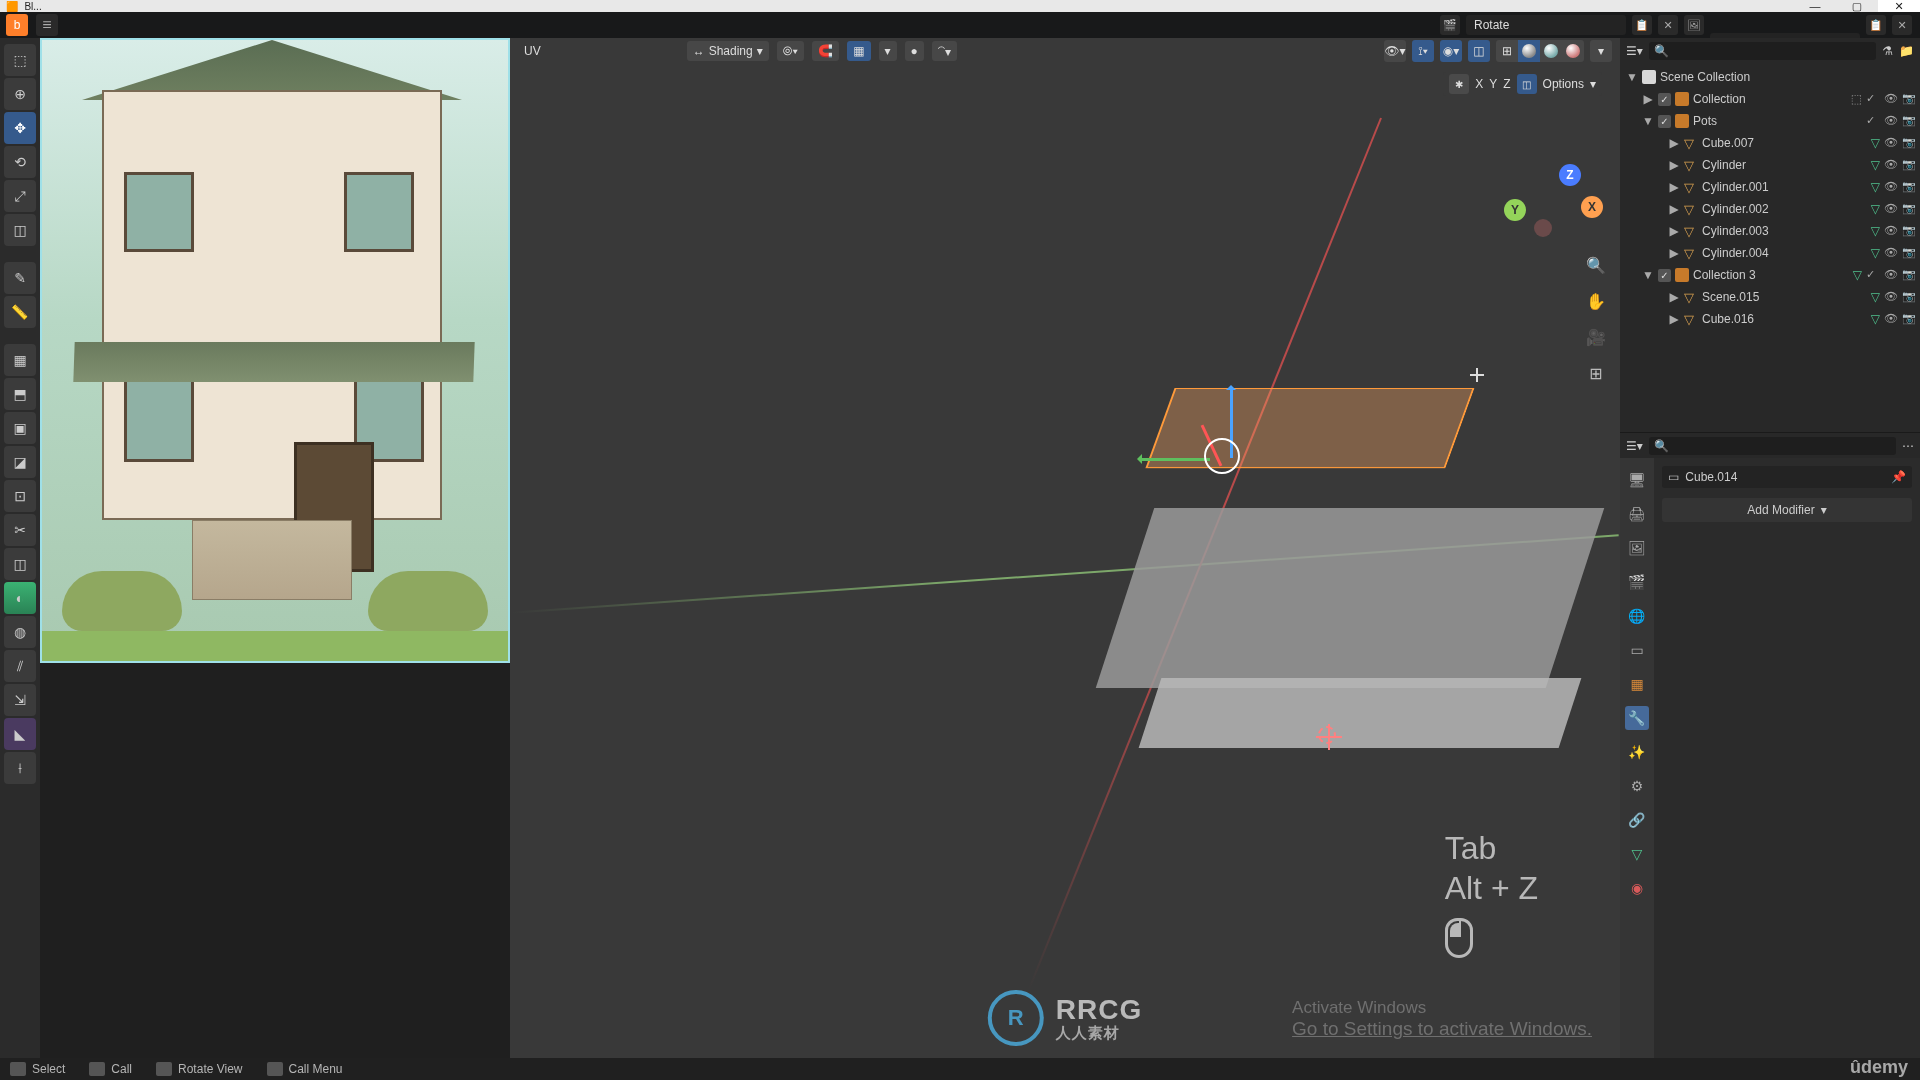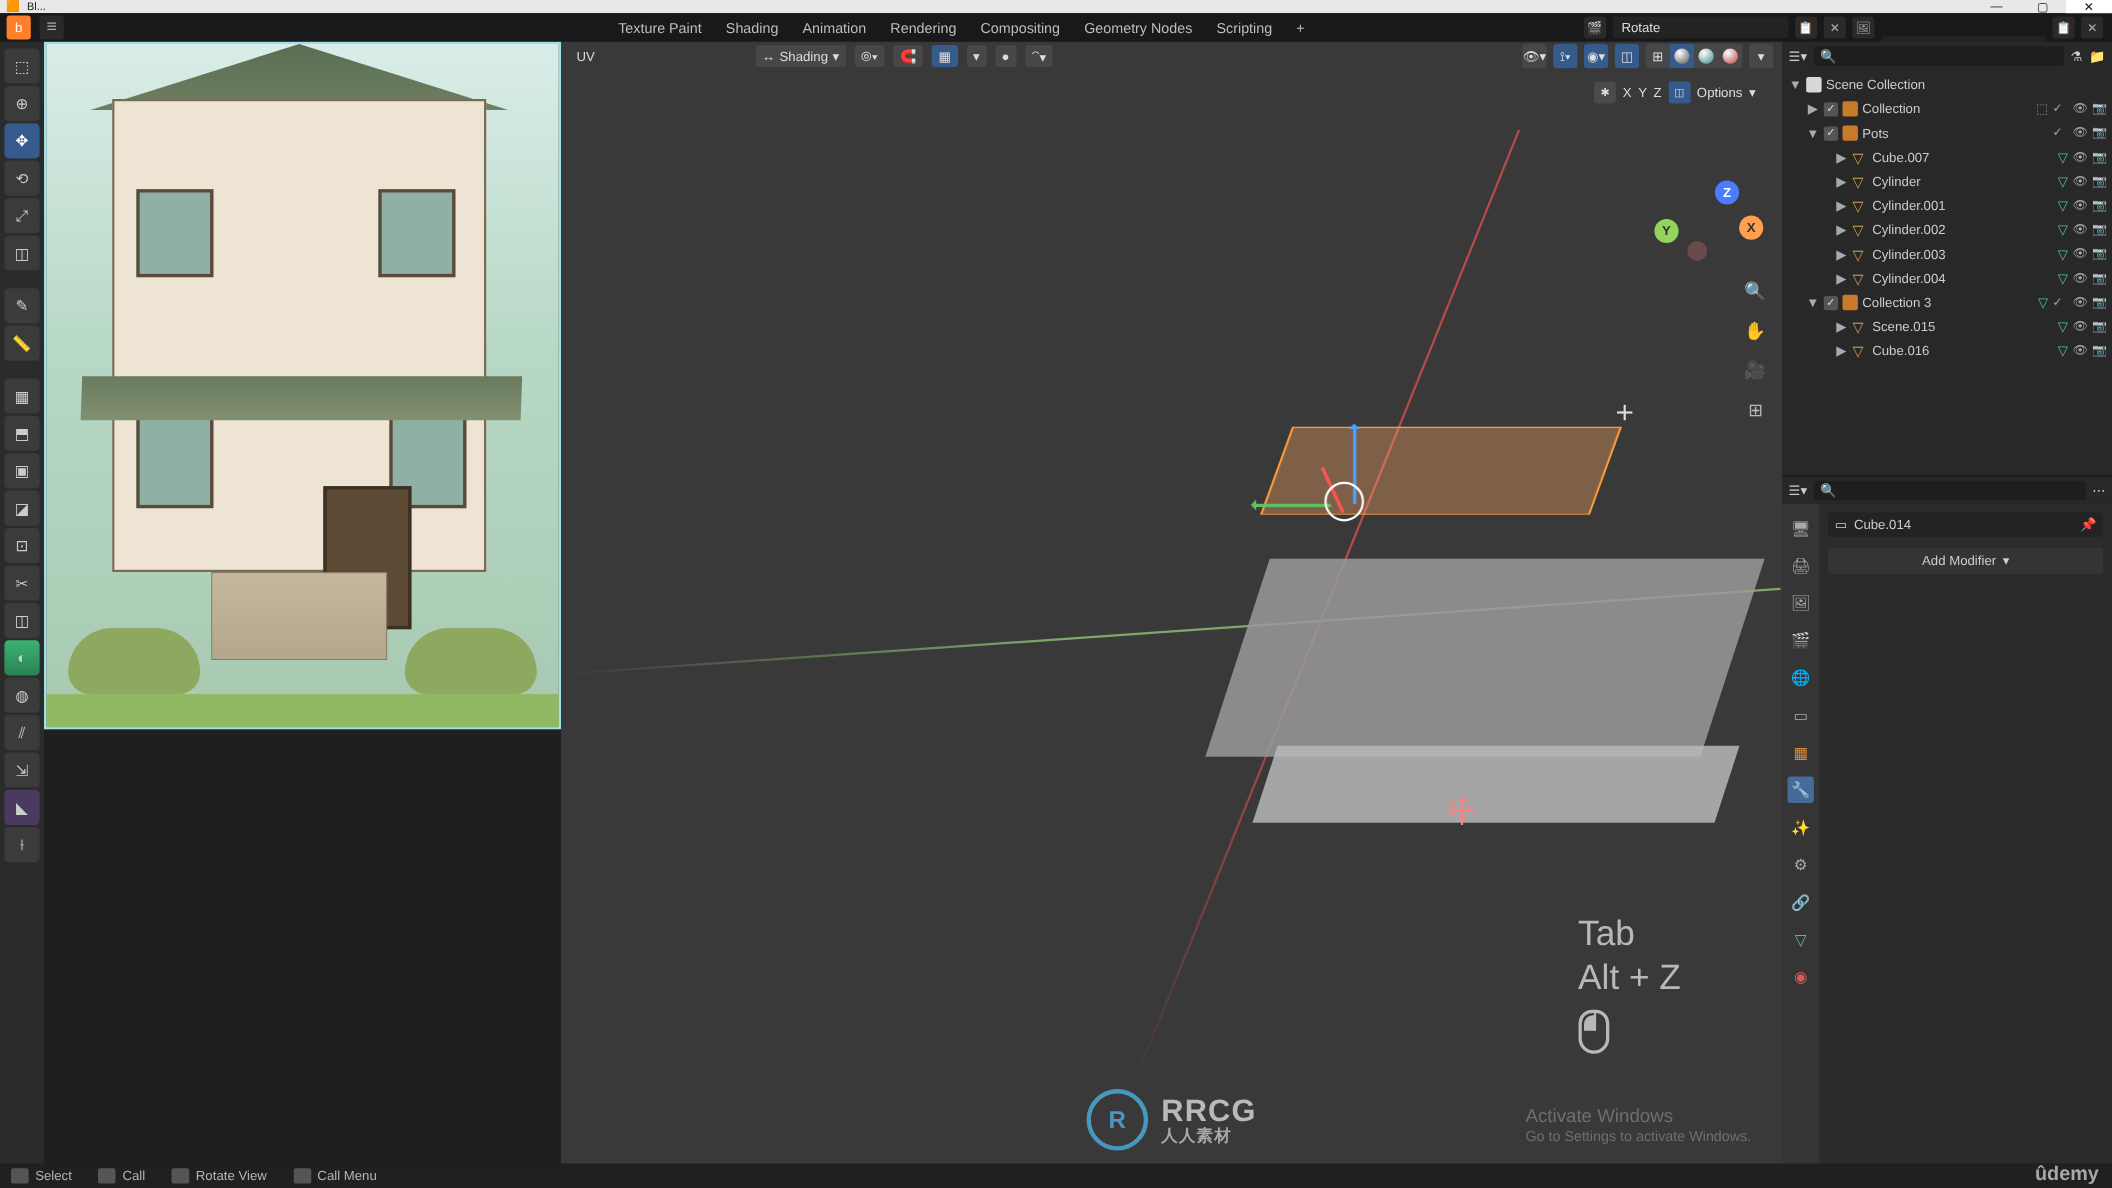--- a/index.html
+++ b/index.html
@@ -80,27 +80,27 @@
 .nav-gizmo { position:absolute; top:126px; right:16px; width:100px; height:100px; }
 .nav-gizmo .axis-dot { position:absolute; width:22px; height:22px; border-radius:50%; display:flex; align-items:center; justify-content:center; font-size:12px; font-weight:600; }
 .nav-gizmo .dz { background:#4a7cff; color:#fff; left:55px; top:0; }
 .nav-gizmo .dy { background:#94d45a; color:#333; left:0; top:35px; }
 .nav-gizmo .dx { background:#ffa050; color:#333; left:77px; top:32px; }
 .nav-gizmo .neg { background:#6a4a4a; color:#fff; left:30px; top:55px; width:18px; height:18px; }
 
 .viewport-side-icons { position:absolute; right:12px; top:215px; display:flex; flex-direction:column; gap:12px; }
 .viewport-side-icons .vi { width:24px; height:24px; display:flex; align-items:center; justify-content:center; color:#bbb; font-size:16px; }
 
-.key-overlay { position:absolute; bottom:100px; right:92px; color:#b8b8b8; font-size:32px; line-height:1.25; font-weight:500; text-align:left; }
+.key-overlay { position:absolute; bottom:100px; right:82px; color:#b8b8b8; font-size:32px; line-height:1.25; font-weight:500; text-align:left; }
 .key-overlay .mouse { margin-top:10px; width:28px; height:40px; border:3px solid #b8b8b8; border-radius:14px 14px 16px 16px; position:relative; }
 .key-overlay .mouse::before { content:""; position:absolute; left:50%; top:0; width:2px; height:16px; background:#b8b8b8; }
 .key-overlay .mouse .btn-l { position:absolute; left:2px; top:2px; width:10px; height:14px; background:#b8b8b8; border-radius:8px 0 0 0; }
 
 .activate-win { position:absolute; bottom:18px; right:28px; color:#6f6f6f; text-align:left; font-size:17px; }
-.activate-win .sub { font-size:13px; }
+.activate-win .sub { font-size:19px;text-decoration:underline; }
 
 .logo-rrcg { position:absolute; bottom:12px; left:50%; transform:translateX(-50%); display:flex; align-items:center; gap:12px; opacity:0.85; }
 .logo-rrcg .badge { width:56px; height:56px; border:4px solid #4aa8d8; border-radius:50%; display:flex; align-items:center; justify-content:center; color:#4aa8d8; font-weight:800; font-size:22px; }
 .logo-rrcg .txt { color:#d0d0d0; font-size:28px; font-weight:700; letter-spacing:1px; line-height:1.05; }
 .logo-rrcg .txt .sub { font-size:15px; color:#bcbcbc; font-weight:600; }
 
 .right-panels { width:300px; display:flex; flex-direction:column; }
 .outliner { flex:0 0 420px; background:#282828; color:#ccc; font-size:12px; display:flex; flex-direction:column; }
 .outliner-header { height:26px; display:flex; align-items:center; padding:0 6px; gap:6px; }
 .outliner-header .search { flex:1; background:#1e1e1e; border-radius:3px; height:18px; padding:0 6px; color:#888; display:flex; align-items:center; gap:4px; }
@@ -147,30 +147,20 @@
     <div class="win-btn">—</div>
     <div class="win-btn">▢</div>
     <div class="win-btn">✕</div>
   </div>
 </div>
 
 <div class="menubar">
   <div class="app-icon">b</div>
   <div style="width:22px;height:22px;background:#2a2a2a;border-radius:3px;margin-right:4px;display:flex;align-items:center;justify-content:center;color:#aaa;">≡</div>
 
-  <div class="mid-tabs">
-    <span class="tab">Texture Paint</span>
-    <span class="tab">Shading</span>
-    <span class="tab">Animation</span>
-    <span class="tab">Rendering</span>
-    <span class="tab">Compositing</span>
-    <span class="tab">Geometry Nodes</span>
-    <span class="tab">Scripting</span>
-    <span class="tab">+</span>
-  </div>
 
   <div class="right-area">
     <div class="ic-sq">🎬</div>
     <div class="scene-input">
       <span>Rotate</span>
     </div>
     <div class="ic-sq">📋</div>
     <div class="ic-sq">✕</div>
     <div class="ic-sq">🖼</div>
     <div class="viewlayer-input">

